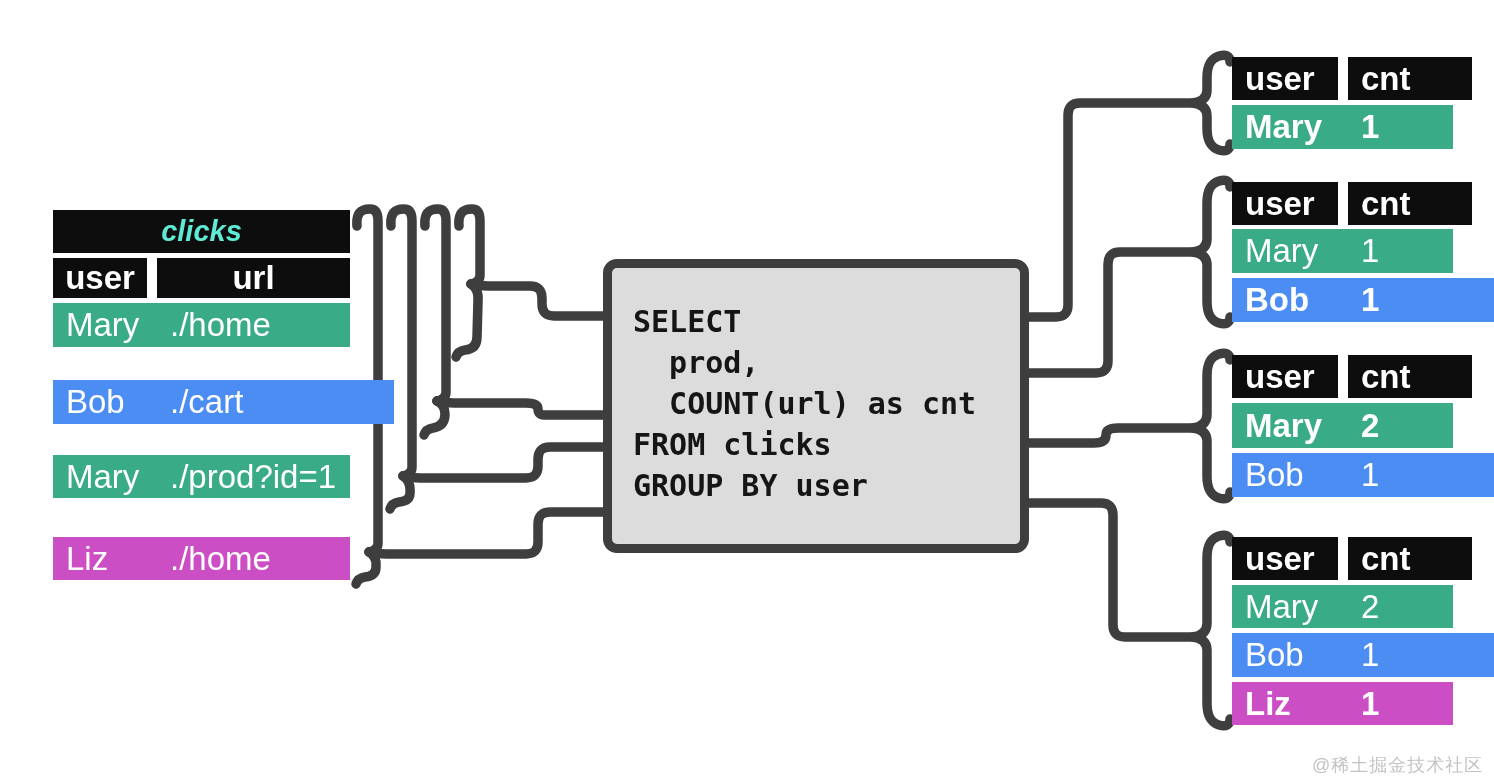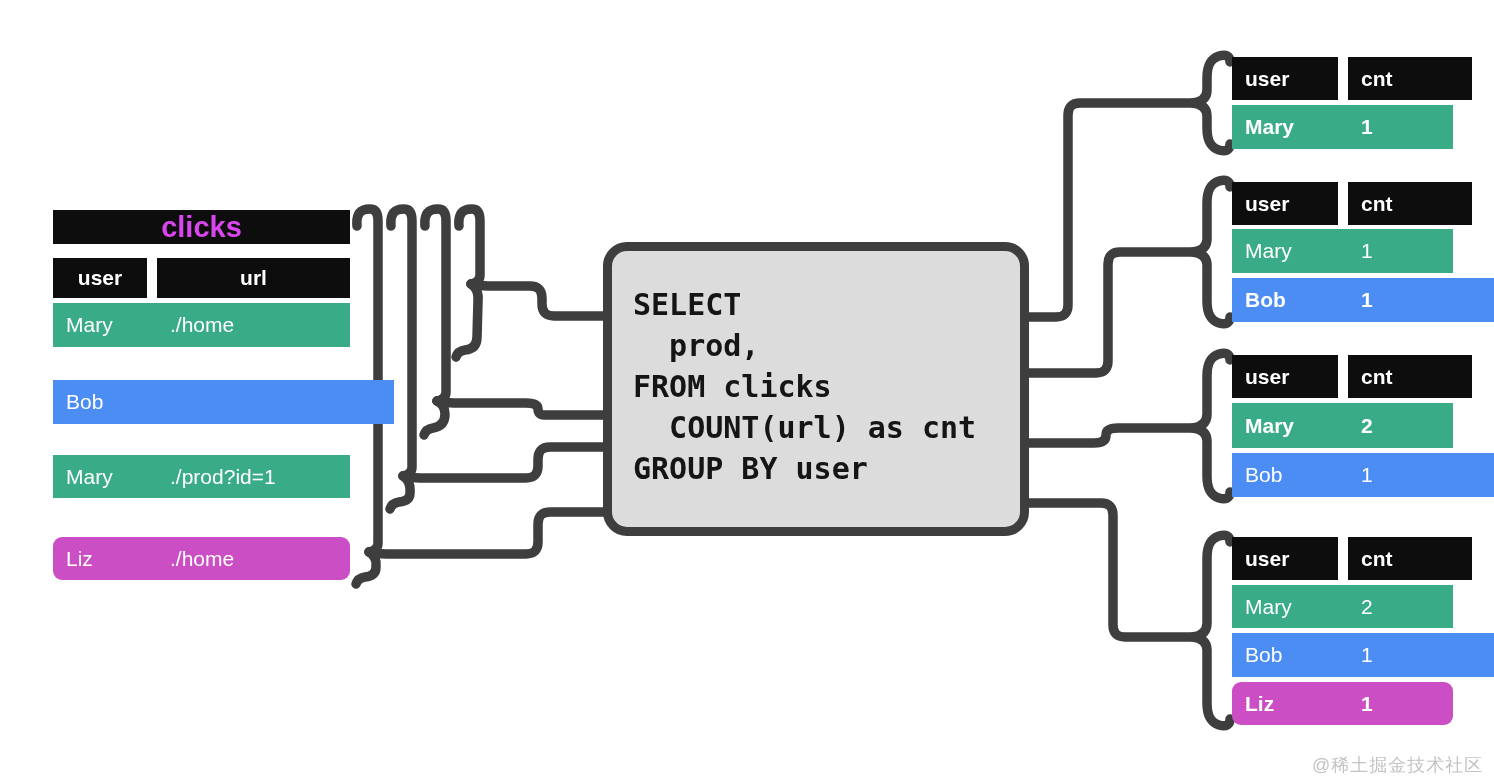--- a/index.html
+++ b/index.html
@@ -5,49 +5,49 @@
   html,body{margin:0;padding:0;background:#ffffff;}
   .canvas{
     position:relative;width:1494px;height:776px;background:#fff;overflow:hidden;
     font-family:"Liberation Sans",sans-serif;
   }
   svg.wires{position:absolute;left:0;top:0;width:1494px;height:776px;}
   svg.wires path{fill:none;stroke:var(--line);stroke-width:9.5;stroke-linecap:round;stroke-linejoin:round;}
 
   
   .sqlbox{
-    position:absolute;left:603px;top:242px;width:426px;height:294px;
-    box-sizing:border-box;border:9px solid var(--line);border-radius:24px;
+    position:absolute;left:603px;top:259px;width:426px;height:294px;
+    box-sizing:border-box;border:9px solid var(--line);border-radius:14px;
     background:var(--boxfill);
   }
   .code{position:absolute;left:21px;top:33px;}
   .codeline{
     font-family:"DejaVu Sans Mono",monospace;font-weight:bold;
     font-size:30px;line-height:41px;color:#151515;white-space:pre;
   }
 
   
   .tbl{position:absolute;}
   .trow{position:absolute;left:0;}
   .cell{
     position:absolute;top:0;height:100%;box-sizing:border-box;
-    color:#fff;font-size:21px;display:flex;align-items:center;
+    color:#fff;font-size:33px;display:flex;align-items:center;
     padding-left:13px;
   }
   .hcell{font-weight:bold;background:var(--black);}
   .bold .cell{font-weight:bold;}
   .c-green{background:var(--green);}
   .c-blue{background:var(--blue);padding-left:44px;}
-  .c-magenta{background:var(--magenta);border-radius:9px;}
+  .c-magenta{background:var(--magenta);}
 
   
   .src{left:53px;top:210px;width:297px;height:370px;}
   .src .title{
-    position:absolute;left:0;top:0;width:100%;height:34px;background:var(--black);
-    color:#d946ef;font-weight:bold;font-size:29px;display:flex;align-items:center;justify-content:center;
+    position:absolute;left:0;top:0;width:100%;height:43px;background:var(--black);
+    color:#5eead4;font-weight:bold;font-size:29px;display:flex;align-items:center;justify-content:center;font-style:italic;
   }
   .src .trow{width:297px;}
   .src .c1{left:0;width:94px;}
   .src .c2{left:104px;width:193px;}
   .src .hcell{justify-content:center;padding-left:0;}
 
   
   .res{left:1232px;width:221px;}
   .res .trow{width:221px;}
   .res .c1{left:0;width:106px;}
@@ -90,38 +90,39 @@
     <path d="M 1230 62 C 1230 56, 1226 54, 1219 56 C 1210 59, 1207 66, 1207 78 L 1207 90 Q 1207 101, 1193 103 Q 1207 105, 1207 116 L 1207 128 C 1207 140, 1210 147, 1219 150 C 1226 152, 1230 150, 1230 144"></path>
     <path d="M 1230 187 C 1230 181, 1226 179, 1219 181 C 1210 184, 1207 191, 1207 203 L 1207 239 Q 1207 250, 1193 252 Q 1207 254, 1207 265 L 1207 301 C 1207 313, 1210 320, 1219 323 C 1226 325, 1230 323, 1230 317"></path>
     <path d="M 1230 360 C 1230 354, 1226 352, 1219 354 C 1210 357, 1207 364, 1207 376 L 1207 414 Q 1207 426, 1193 428 Q 1207 430, 1207 441 L 1207 476 C 1207 488, 1210 495, 1219 498 C 1226 500, 1230 498, 1230 492"></path>
     <path d="M 1230 542 C 1230 536, 1226 534, 1219 536 C 1210 539, 1207 546, 1207 558 L 1207 623 Q 1207 635, 1193 637 Q 1207 639, 1207 650 L 1207 703 C 1207 715, 1210 722, 1219 725 C 1226 727, 1230 725, 1230 719"></path>
   </svg>
 
   <div class="sqlbox">
     <div class="code">
       <div class="codeline">SELECT</div>
       <div class="codeline">  prod,</div>
+      <div class="codeline">  COUNT(url) as cnt</div>
       <div class="codeline">FROM clicks</div>
-      <div class="codeline">  COUNT(url) as cnt</div>
       <div class="codeline">GROUP BY user</div>
     </div>
   </div>
 
   <div class="tbl src">
     <div class="title">clicks</div>
     <div class="trow" style="top:48px;height:40px;">
       <div class="cell c1 hcell">user</div>
       <div class="cell c2 hcell">url</div>
     </div>
     <div class="trow c-green" style="top:93px;height:44px;">
       <div class="cell c1">Mary</div>
       <div class="cell c2">./home</div>
     </div>
     <div class="trow c-blue" style="top:170px;height:44px;">
       <div class="cell c1">Bob</div>
+      <div class="cell c2">./cart</div>
     </div>
     <div class="trow c-green" style="top:245px;height:43px;">
       <div class="cell c1">Mary</div>
       <div class="cell c2">./prod?id=1</div>
     </div>
     <div class="trow c-magenta" style="top:327px;height:43px;">
       <div class="cell c1">Liz</div>
       <div class="cell c2">./home</div>
     </div>
   </div>

